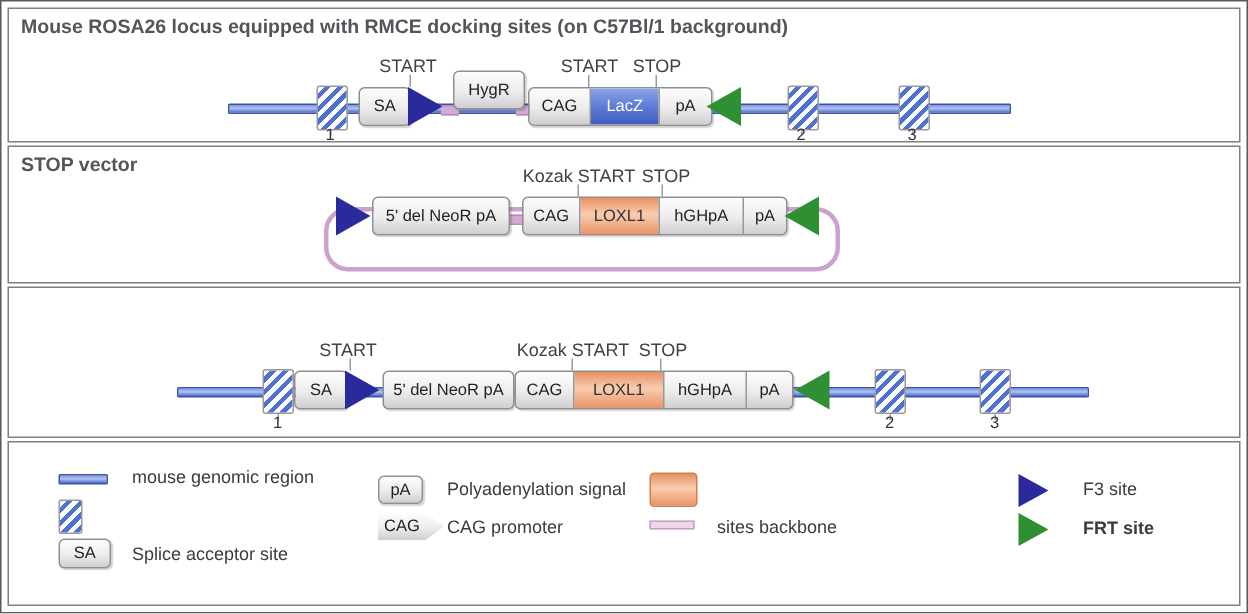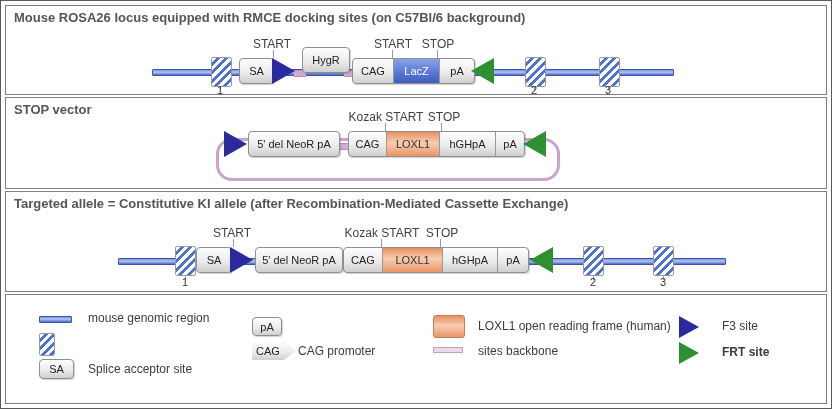--- a/index.html
+++ b/index.html
@@ -54,21 +54,21 @@
     clip-path:polygon(0 0,72% 0,100% 50%,72% 100%,0 100%);
     display:flex;align-items:center;justify-content:flex-start;padding-left:4px;
     font-size:11px;color:#222;filter:drop-shadow(0 0 1px #8f8f8f);box-sizing:border-box;}
 </style>
 </head>
 <body>
 
 <div id="root">
 
   <div class="panel p1">
-    <div class="ptitle">Mouse ROSA26 locus equipped with RMCE docking sites (on C57Bl/6 background)</div>
+    <div class="ptitle">Mouse ROSA26 locus equipped with RMCE docking sites (on C57Bl/1 background)</div>
 
     <div class="lbl" style="left:266px;top:31px;">START</div>
     <div class="lbl" style="left:387px;top:31px;">START</div>
     <div class="lbl" style="left:432px;top:31px;">STOP</div>
     <div class="vtick" style="left:267px;top:44px;height:8px;"></div>
     <div class="vtick" style="left:386px;top:44px;height:8px;"></div>
     <div class="vtick" style="left:431px;top:44px;height:8px;"></div>
 
     <div class="gline" style="left:146px;top:63px;width:520px;"></div>
     <div class="stub" style="left:288px;top:64px;width:12px;"></div>
@@ -116,21 +116,20 @@
       <div class="seg" style="width:37px;">CAG</div>
       <div class="seg orange" style="width:52px;">LOXL1</div>
       <div class="seg" style="width:55px;">hGHpA</div>
       <div class="seg" style="width:28px;">pA</div>
     </div>
 
     <div class="tri tri-frt" style="left:517px;top:33px;"></div>
   </div>
 
   <div class="panel p3">
-    <div class="ptitle">Targeted allele = Constitutive KI allele (after Recombination-Mediated Cassette Exchange)</div>
 
     <div class="lbl" style="left:226px;top:34px;">START</div>
     <div class="lbl" style="left:376px;top:34px;">Kozak START</div>
     <div class="lbl" style="left:436px;top:34px;">STOP</div>
     <div class="vtick" style="left:227px;top:47px;height:8px;"></div>
     <div class="vtick" style="left:375px;top:47px;height:8px;"></div>
     <div class="vtick" style="left:434px;top:47px;height:8px;"></div>
 
     <div class="gline" style="left:112px;top:66px;width:606px;"></div>
     <div class="stub" style="left:331px;top:67px;width:10px;"></div>
@@ -164,26 +163,26 @@
 
     <div class="lswatch-line" style="left:33px;top:21px;width:31px;"></div>
     <div class="ltext" style="left:82px;top:16px;">mouse genomic region</div>
 
     <div class="utr" style="left:33px;top:38px;width:14px;height:21px;"></div>
 
     <div class="gbox" style="left:33px;top:64px;width:33px;height:18px;">SA</div>
     <div class="ltext" style="left:82px;top:67px;">Splice acceptor site</div>
 
     <div class="gbox" style="left:246px;top:22px;width:28px;height:17px;">pA</div>
+    <div class="ltext" style="left:292px;top:24px;">Polyadenylation signal</div>
 
     <div class="cagarrow" style="left:246px;top:47px;width:44px;height:18px;">CAG</div>
     <div class="ltext" style="left:292px;top:49px;text-align:right;">CAG promoter</div>
 
     <div class="lswatch-orange" style="left:427px;top:20px;width:30px;height:21px;"></div>
-    <div class="ltext" style="left:472px;top:24px;">LOXL1 open reading frame (human)</div>
 
     <div class="lswatch-pink" style="left:427px;top:52px;width:28px;"></div>
     <div class="ltext" style="left:472px;top:49px;">sites backbone</div>
 
     <div class="tri tri-f3-sm" style="left:673px;top:21px;"></div>
     <div class="ltext" style="left:716px;top:24px;">F3 site</div>
 
     <div class="tri tri-frt-sm" style="left:673px;top:47px;"></div>
     <div class="ltext" style="left:716px;top:50px;font-weight:bold;">FRT site</div>
   </div>

